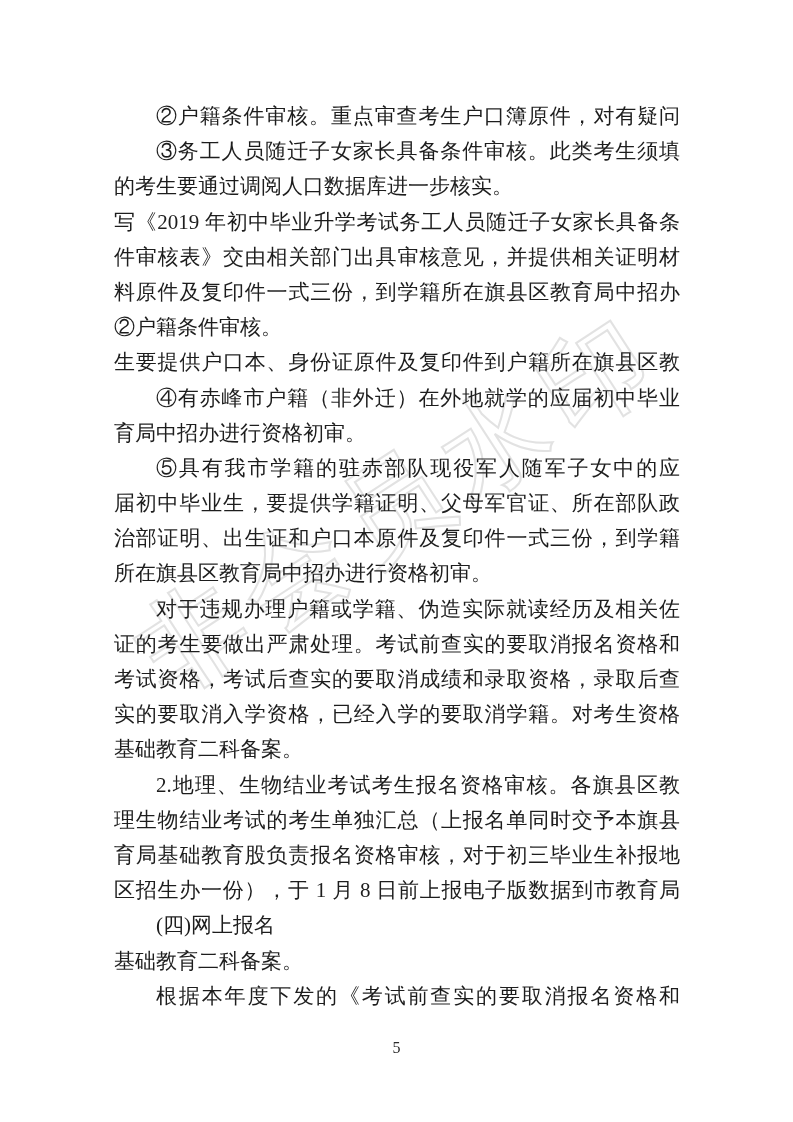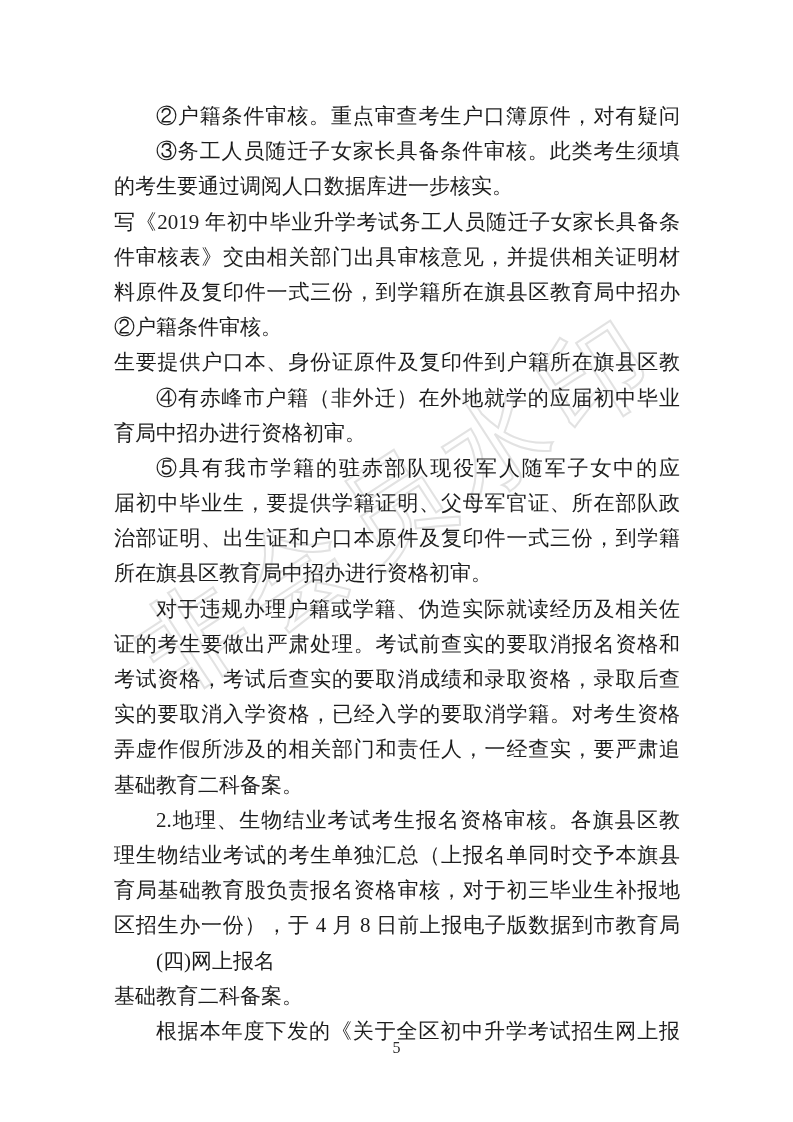--- a/index.html
+++ b/index.html
@@ -76,25 +76,24 @@
       <div class="line indent just">④有赤峰市户籍（非外迁）在外地就学的应届初中毕业</div>
       <div class="line">育局中招办进行资格初审。</div>
       <div class="line indent just">⑤具有我市学籍的驻赤部队现役军人随军子女中的应</div>
       <div class="line just">届初中毕业生，要提供学籍证明、父母军官证、所在部队政</div>
       <div class="line just">治部证明、出生证和户口本原件及复印件一式三份，到学籍</div>
       <div class="line">所在旗县区教育局中招办进行资格初审。</div>
       <div class="line indent just">对于违规办理户籍或学籍、伪造实际就读经历及相关佐</div>
       <div class="line just">证的考生要做出严肃处理。考试前查实的要取消报名资格和</div>
       <div class="line just">考试资格，考试后查实的要取消成绩和录取资格，录取后查</div>
       <div class="line just">实的要取消入学资格，已经入学的要取消学籍。对考生资格</div>
-      <div class="line just">弄虚作假所涉及的相关部门和责任人，一经查实，要严肃追</div>
       <div class="line">基础教育二科备案。</div>
       <div class="line indent just">2.地理、生物结业考试考生报名资格审核。各旗县区教</div>
       <div class="line just">理生物结业考试的考生单独汇总（上报名单同时交予本旗县</div>
       <div class="line just">育局基础教育股负责报名资格审核，对于初三毕业生补报地</div>
-      <div class="line just">区招生办一份），于 4 月 8 日前上报电子版数据到市教育局</div>
+      <div class="line just">区招生办一份），于 1 月 8 日前上报电子版数据到市教育局</div>
       <div class="line indent">(四)网上报名</div>
       <div class="line">基础教育二科备案。</div>
-      <div class="line indent just">根据本年度下发的《关于全区初中升学考试招生网上报</div>
+      <div class="line indent just">根据本年度下发的《考试前查实的要取消报名资格和</div>
     </div>
 
   <div class="page-number">5</div>
 </div>
 
 </body></html>

